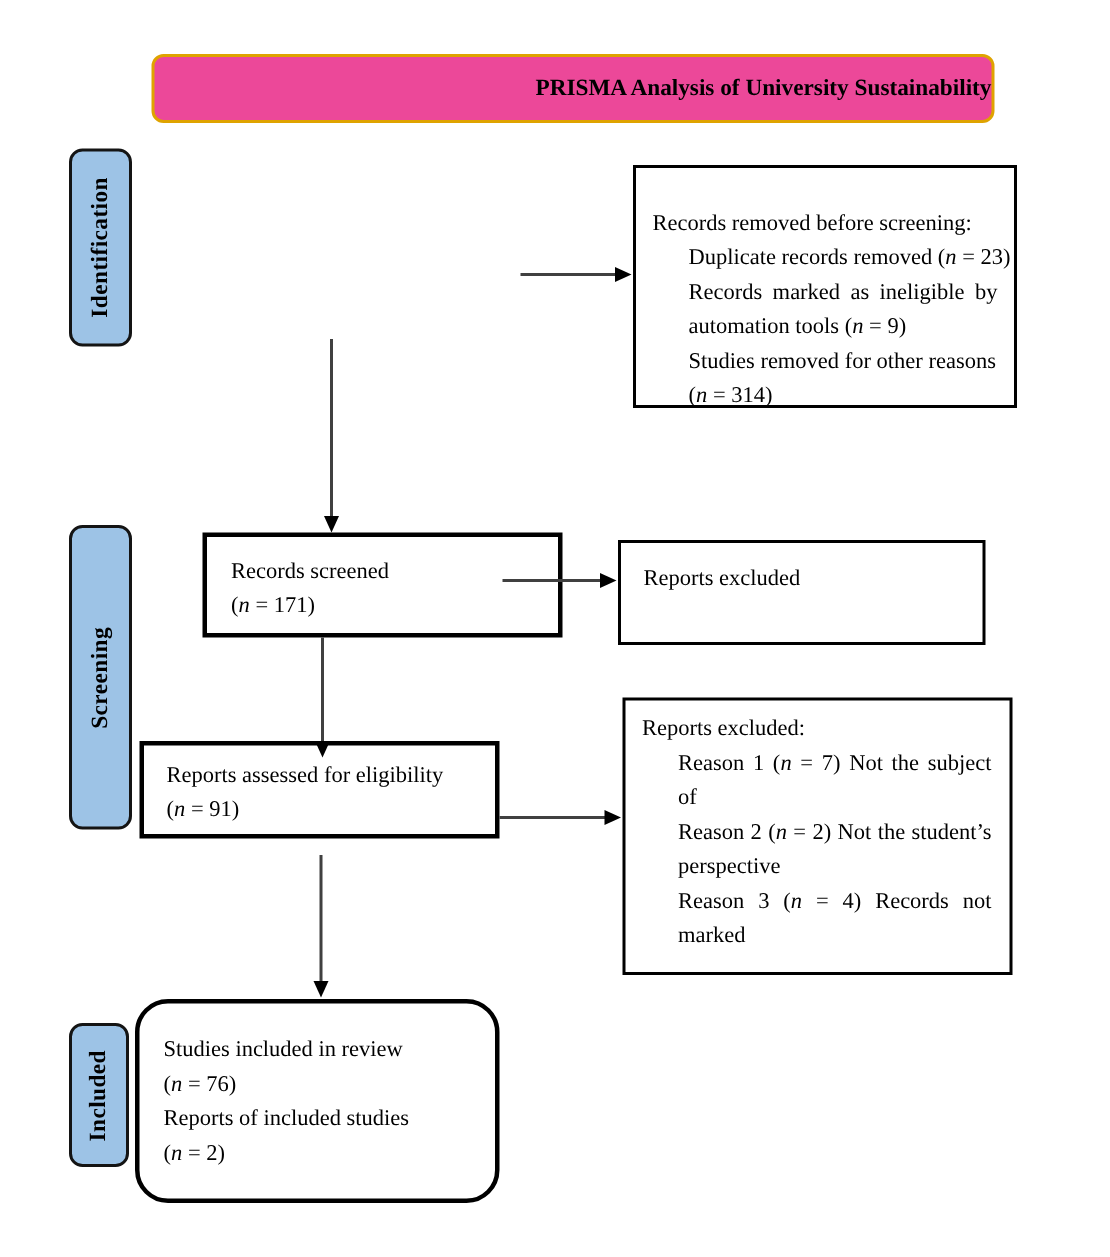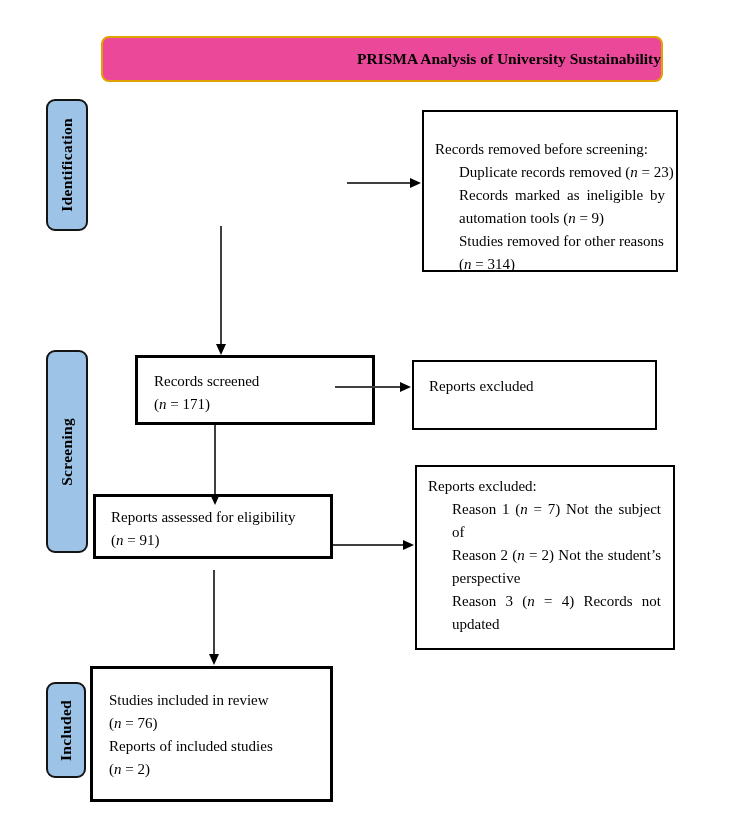--- a/index.html
+++ b/index.html
@@ -36,21 +36,21 @@
     position:absolute;background:#fff;border:3px solid #000;
     font-size:15px;line-height:23px;
   }
   .flow-box.thin{border-width:2px;}
   #box-records-identified{left:98px;top:103px;width:249px;height:123px;padding:14px 12px 0 13px;}
   #box-records-removed{left:422px;top:110px;width:256px;height:162px;padding:26px 11px 0 11px;}
   #box-records-screened{left:95px;top:355px;width:240px;height:70px;padding:12px 12px 0 16px;margin-left:40px;}
   #box-records-excluded{left:412px;top:360px;width:245px;height:70px;padding:13px 12px 0 15px;}
   #box-reports-assessed{left:93px;top:494px;width:240px;height:65px;padding:9px 12px 0 15px;}
   #box-reports-excluded{left:415px;top:465px;width:260px;height:185px;padding:8px 12px 0 11px;}
-  #box-studies-included{left:90px;top:666px;width:243px;height:136px;padding:20px 12px 0 16px;}
+  #box-studies-included{left:90px;top:666px;width:243px;height:136px;padding:20px 12px 0 16px;border-radius:22px;}
 
   .line{white-space:nowrap;}
   .line.indent{padding-left:24px;font-family:Liberation Serif, serif;}
   .line.justify{white-space:normal;text-align:justify;text-align-last:justify;}
   .line i{font-style:italic;}
 
   
   .arrow-line{position:absolute;background:#404040;}
   .arrow-line.v{width:1.6px;}
   .arrow-line.h{height:1.6px;}
@@ -95,21 +95,21 @@
   <div class="flow-box" id="box-reports-assessed">
       <div class="line">Reports assessed for eligibility</div>
       <div class="line">(<i>n</i> = 91)</div>
     </div>
   <div class="flow-box thin" id="box-reports-excluded">
       <div class="line">Reports excluded:</div>
       <div class="line indent justify">Reason 1 (<i>n</i> = 7) Not the subject of</div>
       <div class="line indent justify">Reason 2 (<i>n</i> = 2) Not the student’s</div>
       <div class="line indent">perspective</div>
       <div class="line indent justify">Reason 3 (<i>n</i> = 4) Records not</div>
-      <div class="line indent">updated</div>
+      <div class="line indent">marked</div>
     </div>
   <div class="flow-box" id="box-studies-included">
       <div class="line">Studies included in review</div>
       <div class="line">(<i>n</i> = 76)</div>
       <div class="line">Reports of included studies</div>
       <div class="line">(<i>n</i> = 2)</div>
     </div>
 
   <div class="arrow-line h" style="left:347px;top:182px;width:64px;"></div>
   <div class="arrow-head right" style="left:410px;top:178px;"></div>

